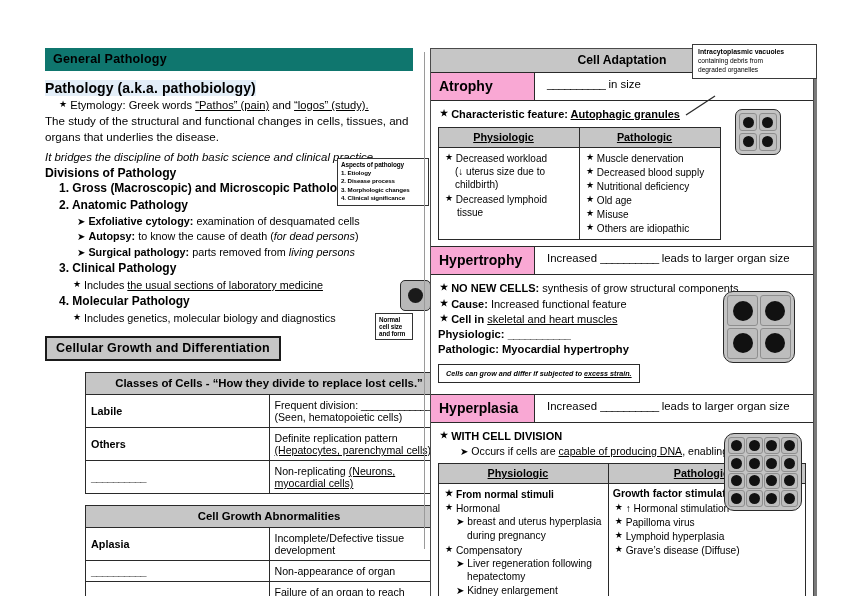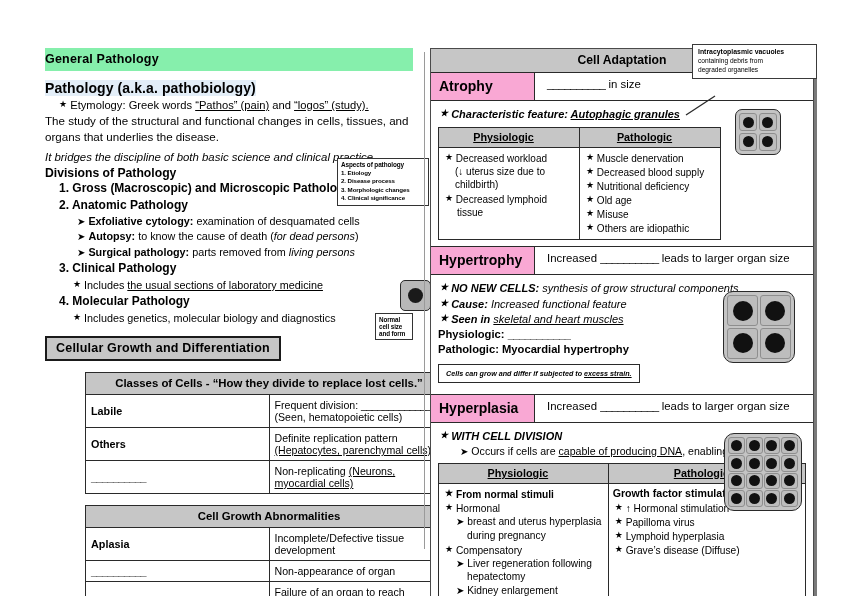--- a/index.html
+++ b/index.html
@@ -22,22 +22,22 @@
   }
 
   
   .left-col {
     position: absolute;
     left: 45px;
     top: 48px;
     width: 368px;
   }
   .section-banner {
-    background: #86efac;
-    padding: 4px 8px 5px 0;
+    background: #0f766e;
+    padding: 4px 8px 5px 8px;
     font-size: 12.5px;
     font-weight: bold;
     letter-spacing: 0.2px;
   }
   .h-main {
     font-size: 14px;
     font-weight: bold;
     margin-top: 9px;
     letter-spacing: 0.1px;
   }
@@ -221,21 +221,20 @@
     position: relative;
     padding: 5px 7px 6px 7px;
     border-bottom: 1.6px solid #2a2a2a;
   }
   .feat-line {
     font-size: 11px;
     font-weight: bold;
     padding-left: 14px;
     text-indent: -12px;
     line-height: 15px;
-    font-style: italic;
   }
   .feat-line .nb { font-weight: normal; }
   .note-line {
     font-size: 10.6px;
     padding-left: 14px;
     text-indent: -12px;
     line-height: 14.6px;
   }
   .pp-line {
     font-size: 11.2px;
@@ -605,21 +604,21 @@
       <div class="feat-line">
         <span class="star">★</span>
         <span>NO NEW CELLS:</span><span class="nb"> synthesis of grow structural components</span>
       </div>
       <div class="feat-line">
         <span class="star">★</span>
         <span>Cause:</span><span class="nb"> Increased functional feature</span>
       </div>
       <div class="feat-line">
         <span class="star">★</span>
-        <span>Seen in</span><span class="nb"> </span><span class="nb u">skeletal and heart muscles</span>
+        <span>Cell in</span><span class="nb"> </span><span class="nb u">skeletal and heart muscles</span>
       </div>
 
       <div class="pp-line">
         <span>Physiologic: </span><span class="blank">___________</span>
       </div>
       <div class="pp-line">
         <span>Pathologic: </span><span>Myocardial hypertrophy</span>
       </div>
 
       <div class="mini-note">

